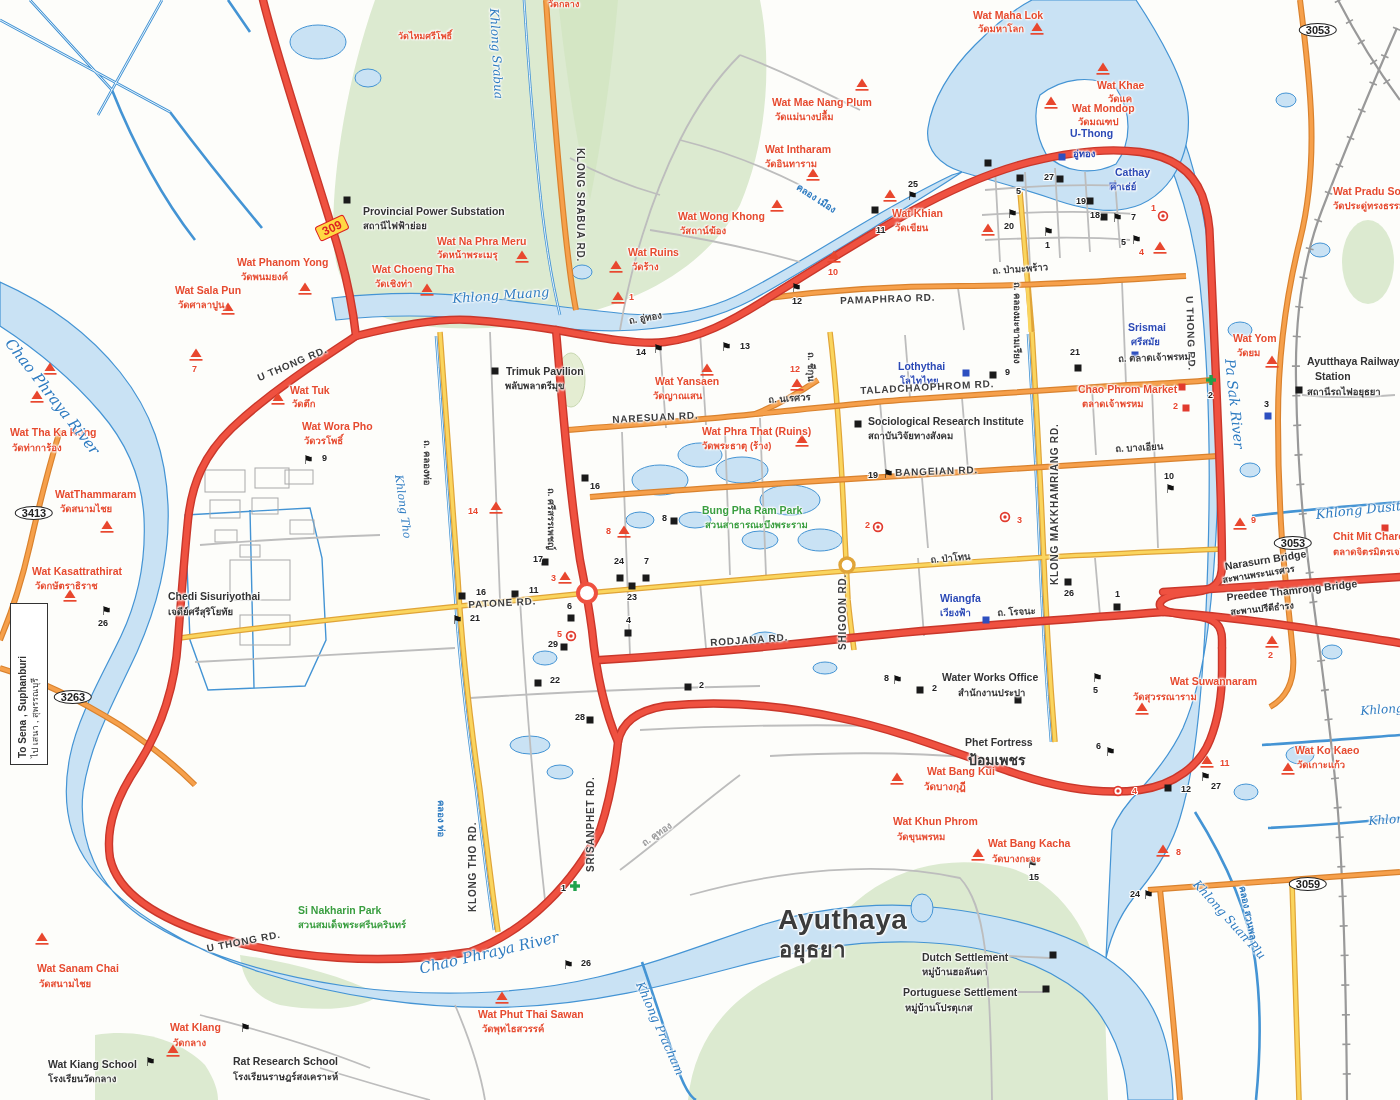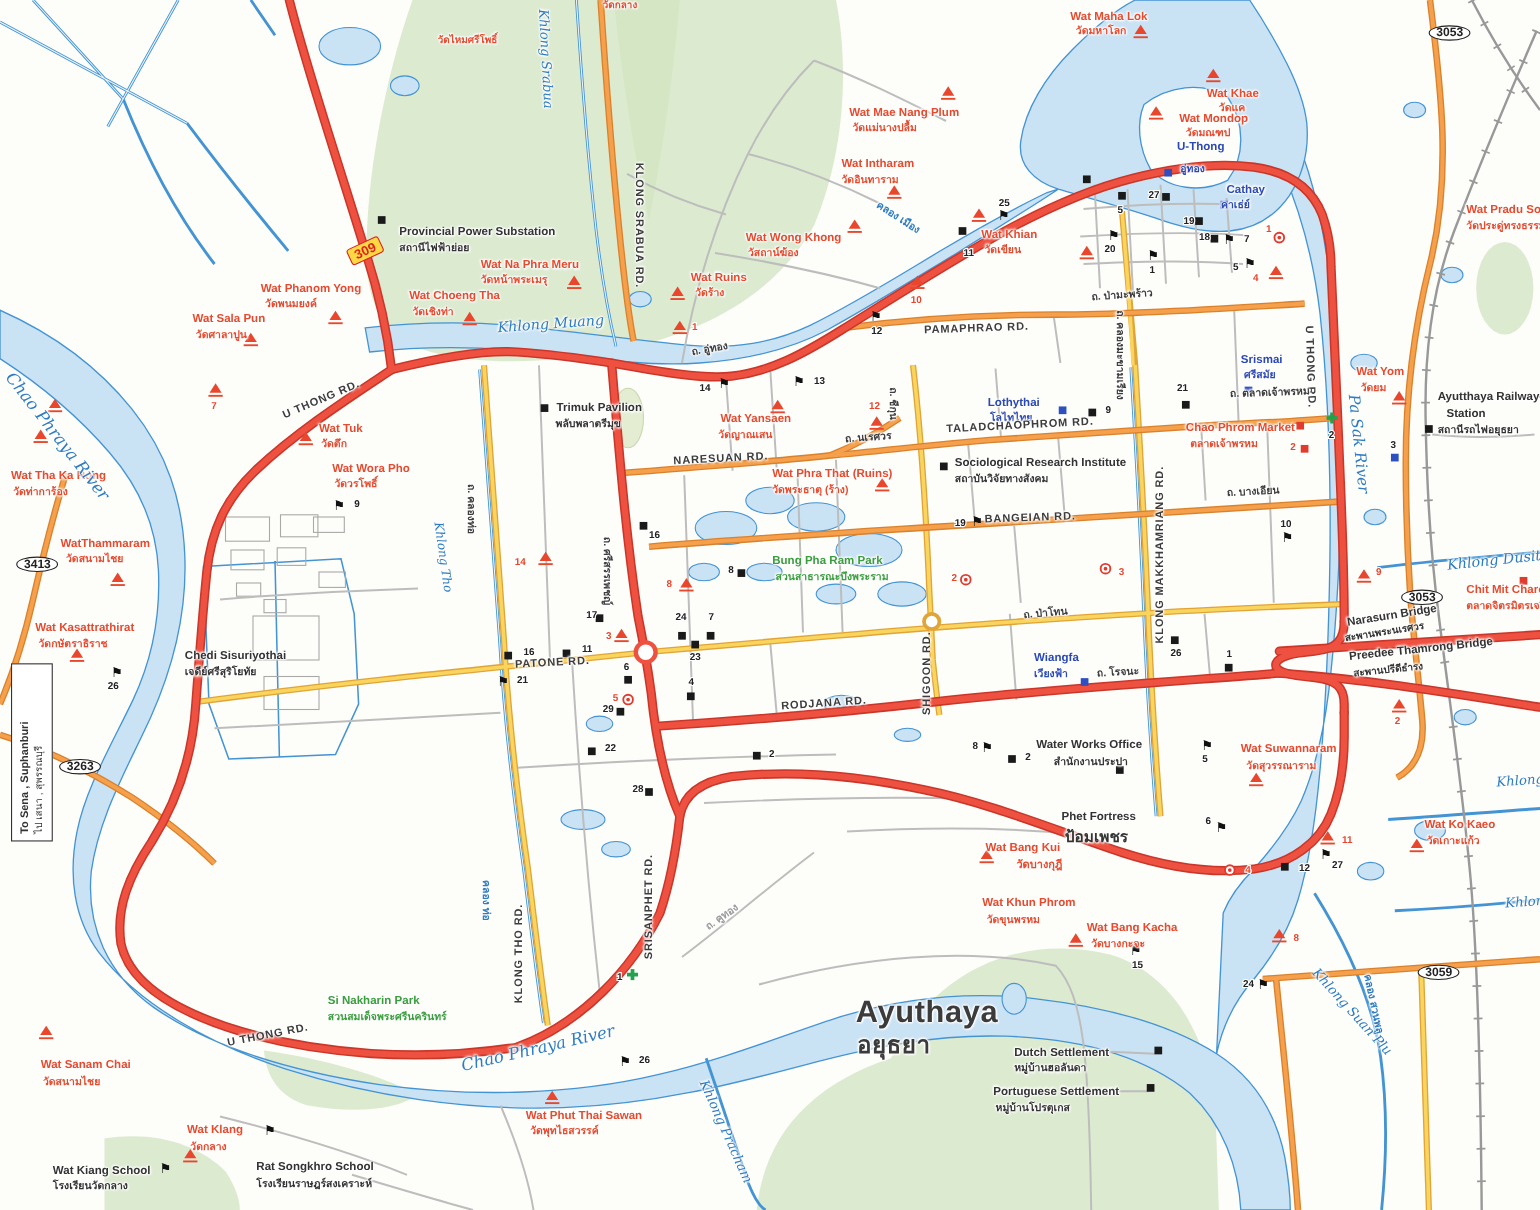--- a/index.html
+++ b/index.html
@@ -729,39 +729,39 @@
       <span class="lbl poi" style="left: 1333px; top: 531px;">Chit Mit Charoen</span>
       <span class="lbl poi" style="left: 1333px; top: 547px; font-size: 9.5px;">ตลาดจิตรมิตรเจริญ</span>
       <span class="lbl blk" style="left: 1224px; top: 561px; transform: rotate(-9deg);">Narasurn Bridge</span>
       <span class="lbl blk" style="left: 1222px; top: 576px; font-size: 9px; transform: rotate(-9deg);">สะพานพระนเรศวร</span>
       <span class="lbl blk" style="left: 1226px; top: 592px; transform: rotate(-6deg);">Preedee Thamrong Bridge</span>
       <span class="lbl blk" style="left: 1230px; top: 608px; font-size: 9px; transform: rotate(-6deg);">สะพานปรีดีธำรง</span>
       <span class="lbl blu" style="left: 940px; top: 593px;">Wiangfa</span>
       <span class="lbl blu" style="left: 940px; top: 608px; font-size: 9.5px;">เวียงฟ้า</span>
       <span class="lbl blk" style="left: 942px; top: 672px;">Water Works Office</span>
       <span class="lbl blk" style="left: 942px; top: 688px; font-size: 9.5px; padding-left: 16px;">สำนักงานประปา</span>
-      <span class="lbl poi" style="left: 1128px; top: 676px;">Wat Suwannaram</span>
+      <span class="lbl poi" style="left: 1170px; top: 676px;">Wat Suwannaram</span>
       <span class="lbl poi" style="left: 1133px; top: 692px; font-size: 9.5px;">วัดสุวรรณาราม</span>
       <span class="lbl blk" style="left: 965px; top: 737px;">Phet Fortress</span>
       <span class="lbl blk" style="left: 968px; top: 753px; font-size: 14px;">ป้อมเพชร</span>
       <span class="lbl poi" style="left: 1295px; top: 745px;">Wat Ko Kaeo</span>
       <span class="lbl poi" style="left: 1297px; top: 760px; font-size: 9.5px;">วัดเกาะแก้ว</span>
-      <span class="lbl poi" style="left: 896px; top: 766px;">Wat Bang Kui</span>
+      <span class="lbl poi" style="left: 927px; top: 766px;">Wat Bang Kui</span>
       <span class="lbl poi" style="left: 924px; top: 782px; font-size: 10px;">วัดบางกุฎี</span>
       <span class="lbl poi" style="left: 893px; top: 816px;">Wat Khun Phrom</span>
       <span class="lbl poi" style="left: 897px; top: 832px; font-size: 9.5px;">วัดขุนพรหม</span>
       <span class="lbl poi" style="left: 988px; top: 838px;">Wat Bang Kacha</span>
       <span class="lbl poi" style="left: 992px; top: 854px; font-size: 9.5px;">วัดบางกะจะ</span>
       <span class="lbl poi" style="left: 37px; top: 963px;">Wat Sanam Chai</span>
       <span class="lbl poi" style="left: 39px; top: 979px; font-size: 9.5px;">วัดสนามไชย</span>
       <span class="lbl poi" style="left: 170px; top: 1022px;">Wat Klang</span>
       <span class="lbl poi" style="left: 173px; top: 1038px; font-size: 9.5px;">วัดกลาง</span>
       <span class="lbl blk" style="left: 48px; top: 1059px;">Wat Kiang School</span>
       <span class="lbl blk" style="left: 48px; top: 1074px; font-size: 9.5px;">โรงเรียนวัดกลาง</span>
-      <span class="lbl blk" style="left: 233px; top: 1056px;">Rat Songkhro School</span>
+      <span class="lbl blk" style="left: 233px; top: 1056px;">Rat Research School</span>
       <span class="lbl blk" style="left: 233px; top: 1072px; font-size: 9.5px;">โรงเรียนราษฎร์สงเคราะห์</span>
       <span class="lbl poi" style="left: 478px; top: 1009px;">Wat Phut Thai Sawan</span>
       <span class="lbl poi" style="left: 482px; top: 1024px; font-size: 9.5px;">วัดพุทไธสวรรค์</span>
       <span class="lbl blk" style="left: 922px; top: 952px;">Dutch Settlement</span>
       <span class="lbl blk" style="left: 922px; top: 967px; font-size: 9.5px;">หมู่บ้านฮอลันดา</span>
       <span class="lbl blk" style="left: 903px; top: 987px;">Portuguese Settlement</span>
       <span class="lbl blk" style="left: 905px; top: 1003px; font-size: 9.5px;">หมู่บ้านโปรตุเกส</span>
       <span class="lbl ttl" style="left: 778px; top: 905px;">Ayuthaya</span>
       <span class="lbl ttl" style="left: 779px; top: 938px; font-size: 22px;">อยุธยา</span>
       <span class="lbl grn" style="left: 298px; top: 905px;">Si Nakharin Park</span>

